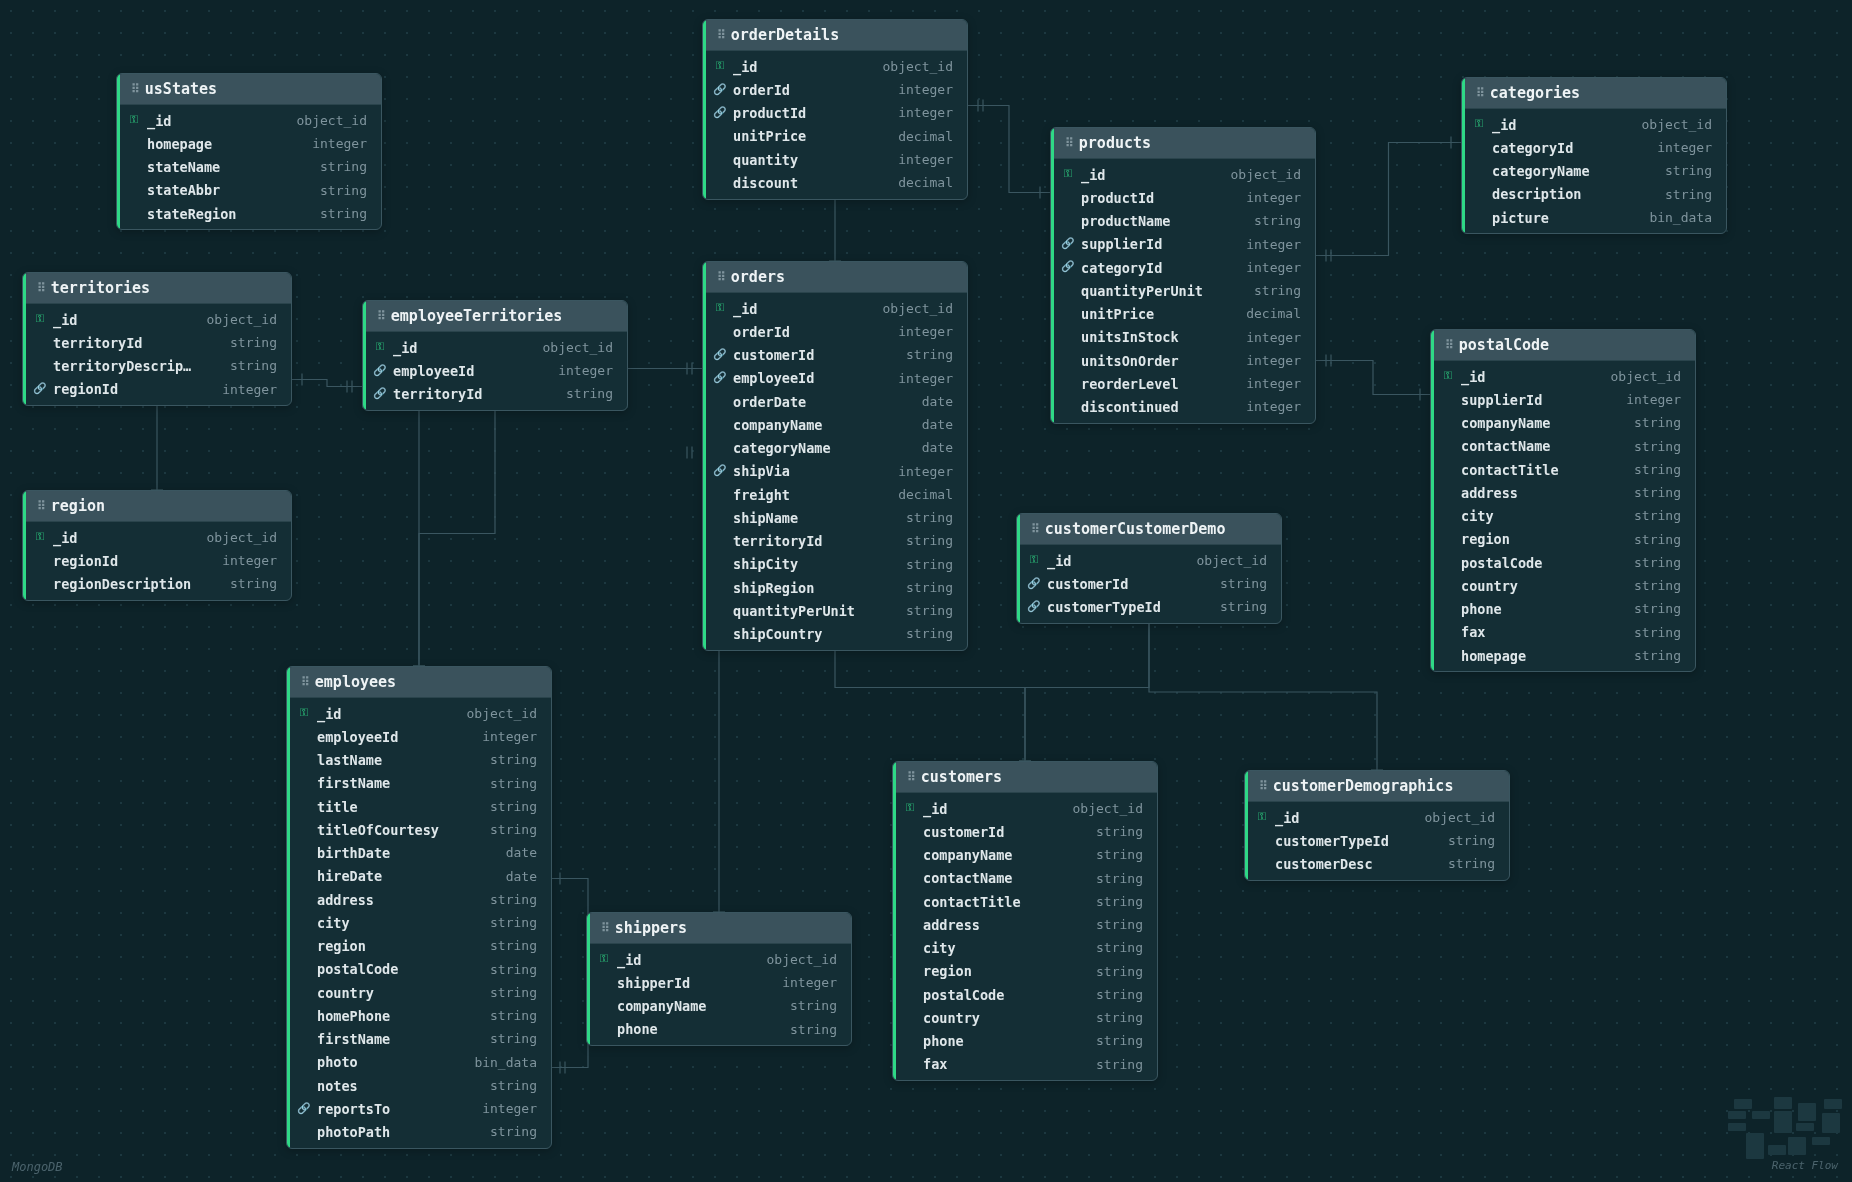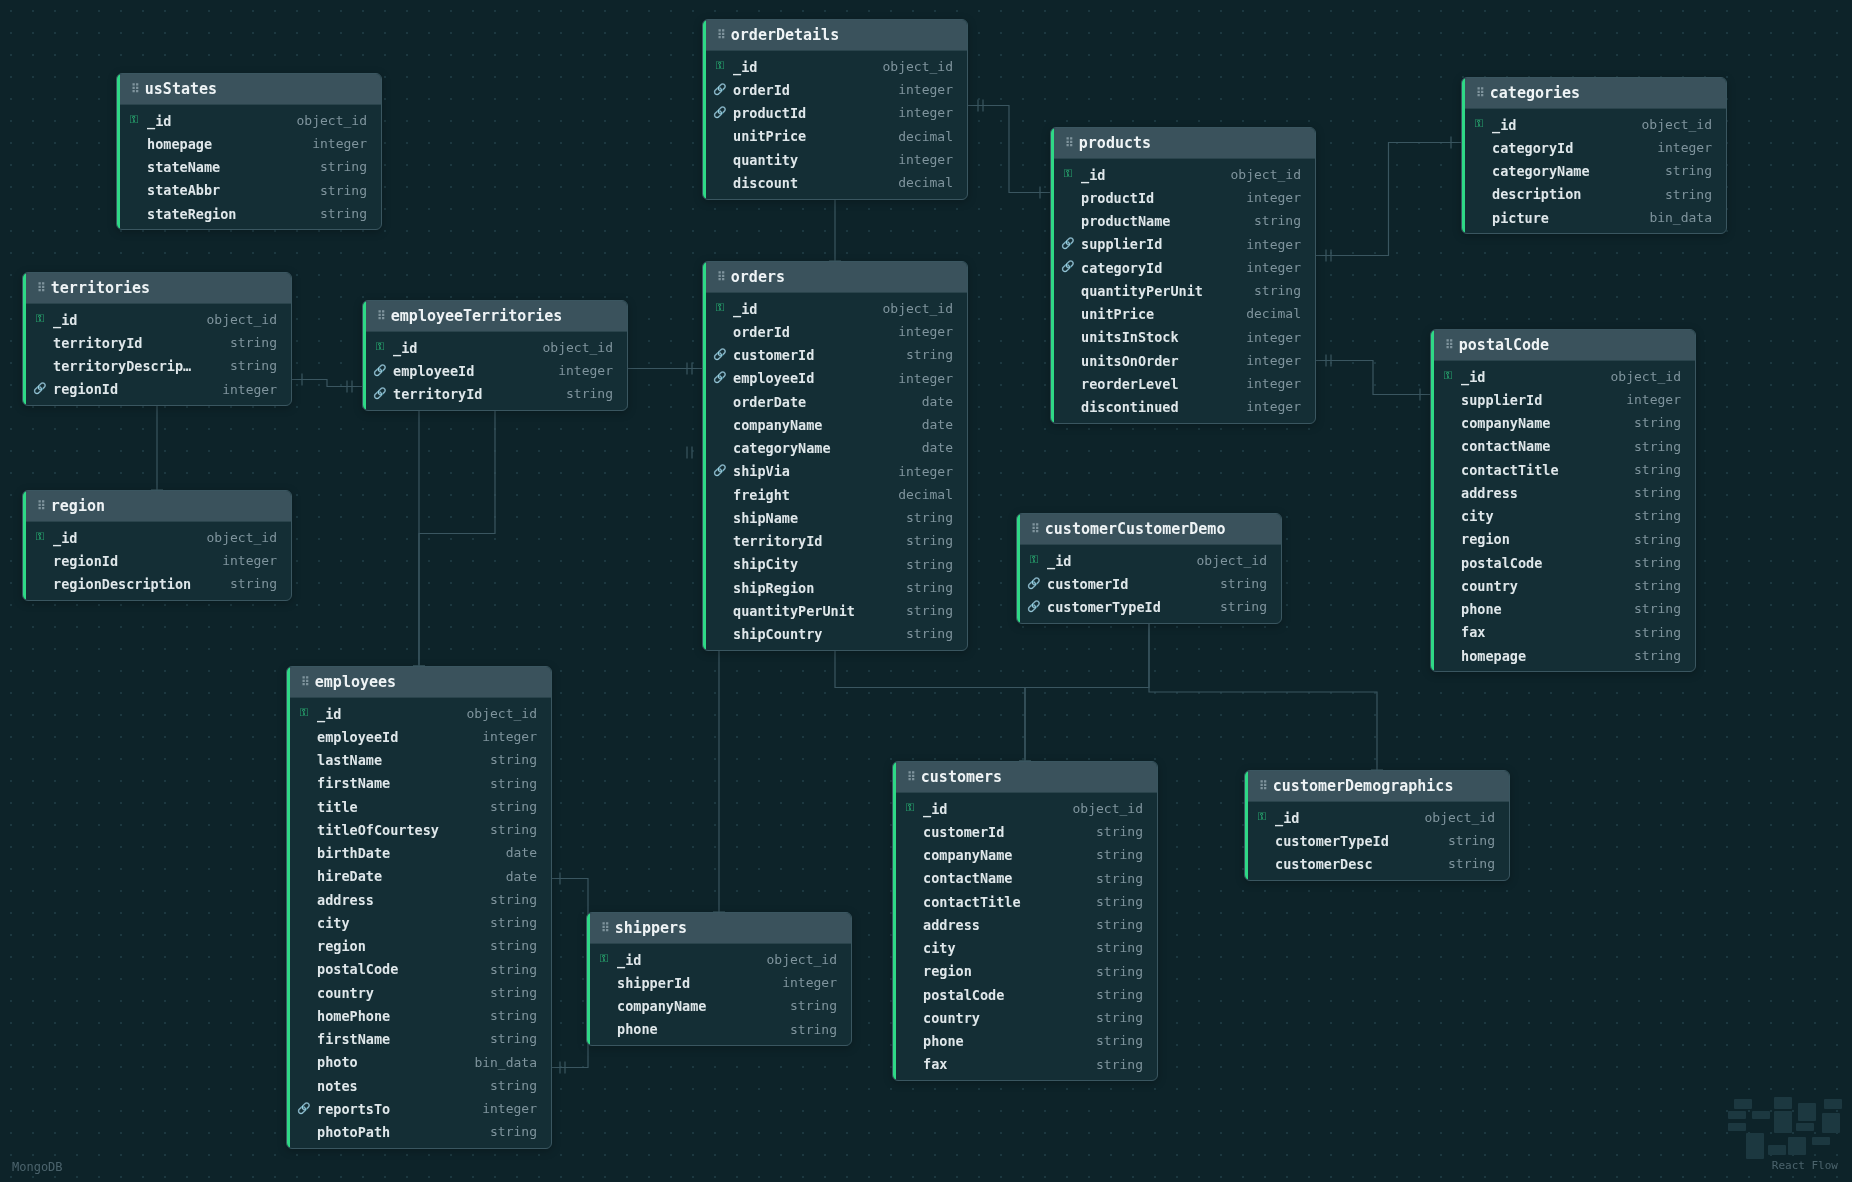--- a/index.html
+++ b/index.html
@@ -106,31 +106,33 @@
     font-size: 13px;
     white-space: nowrap;
     padding-left: 10px;
   }
   .footer-left {
     position: absolute;
     left: 12px;
     bottom: 8px;
     color: #4b636c;
     font-size: 12px;
+    font-style: italic;
   }
   .footer-right {
     position: absolute;
     right: 14px;
     bottom: 10px;
     text-align: right;
   }
   .footer-right .rf {
     color: #4b636c;
     font-size: 11px;
     margin-top: 0;
+    font-style: italic;
   }
   .minimap {
     position: relative;
     width: 110px;
     height: 62px;
   }
   .minimap .b {
     position: absolute;
     background: #1c3840;
     border-radius: 1px;

